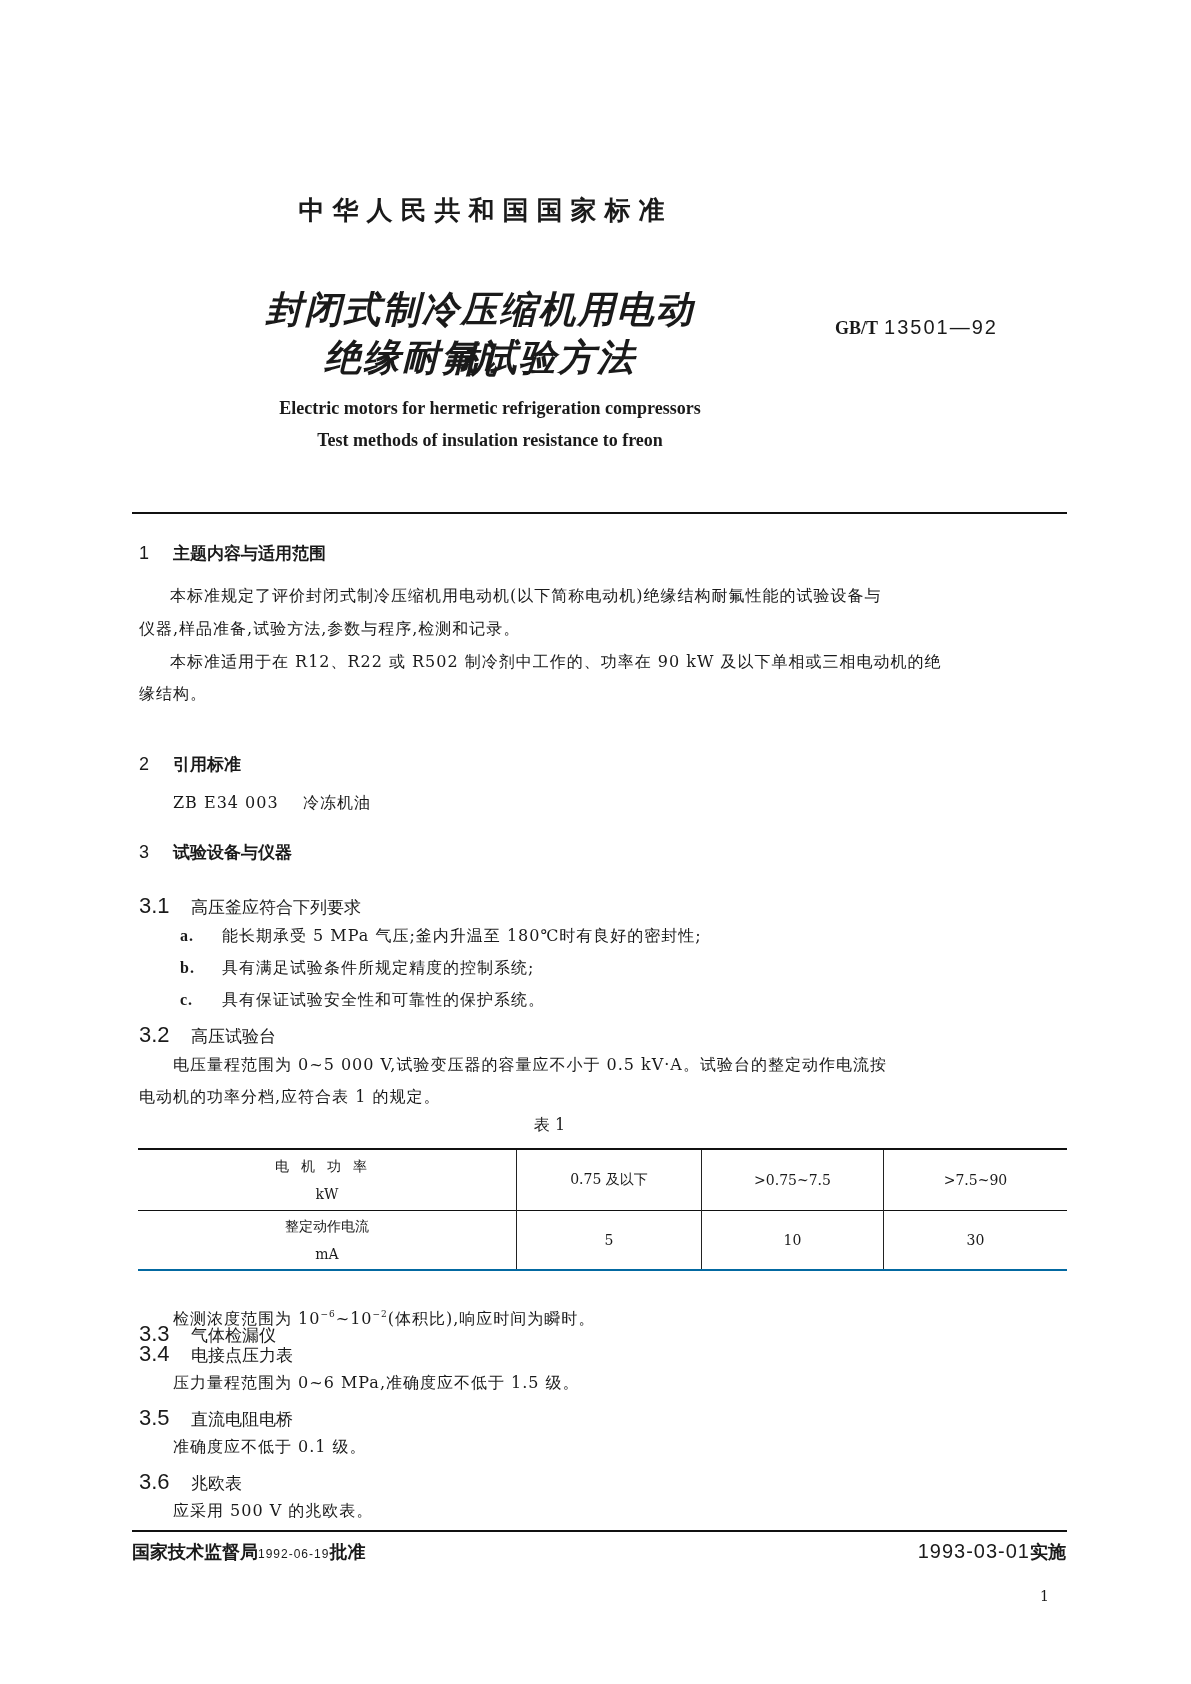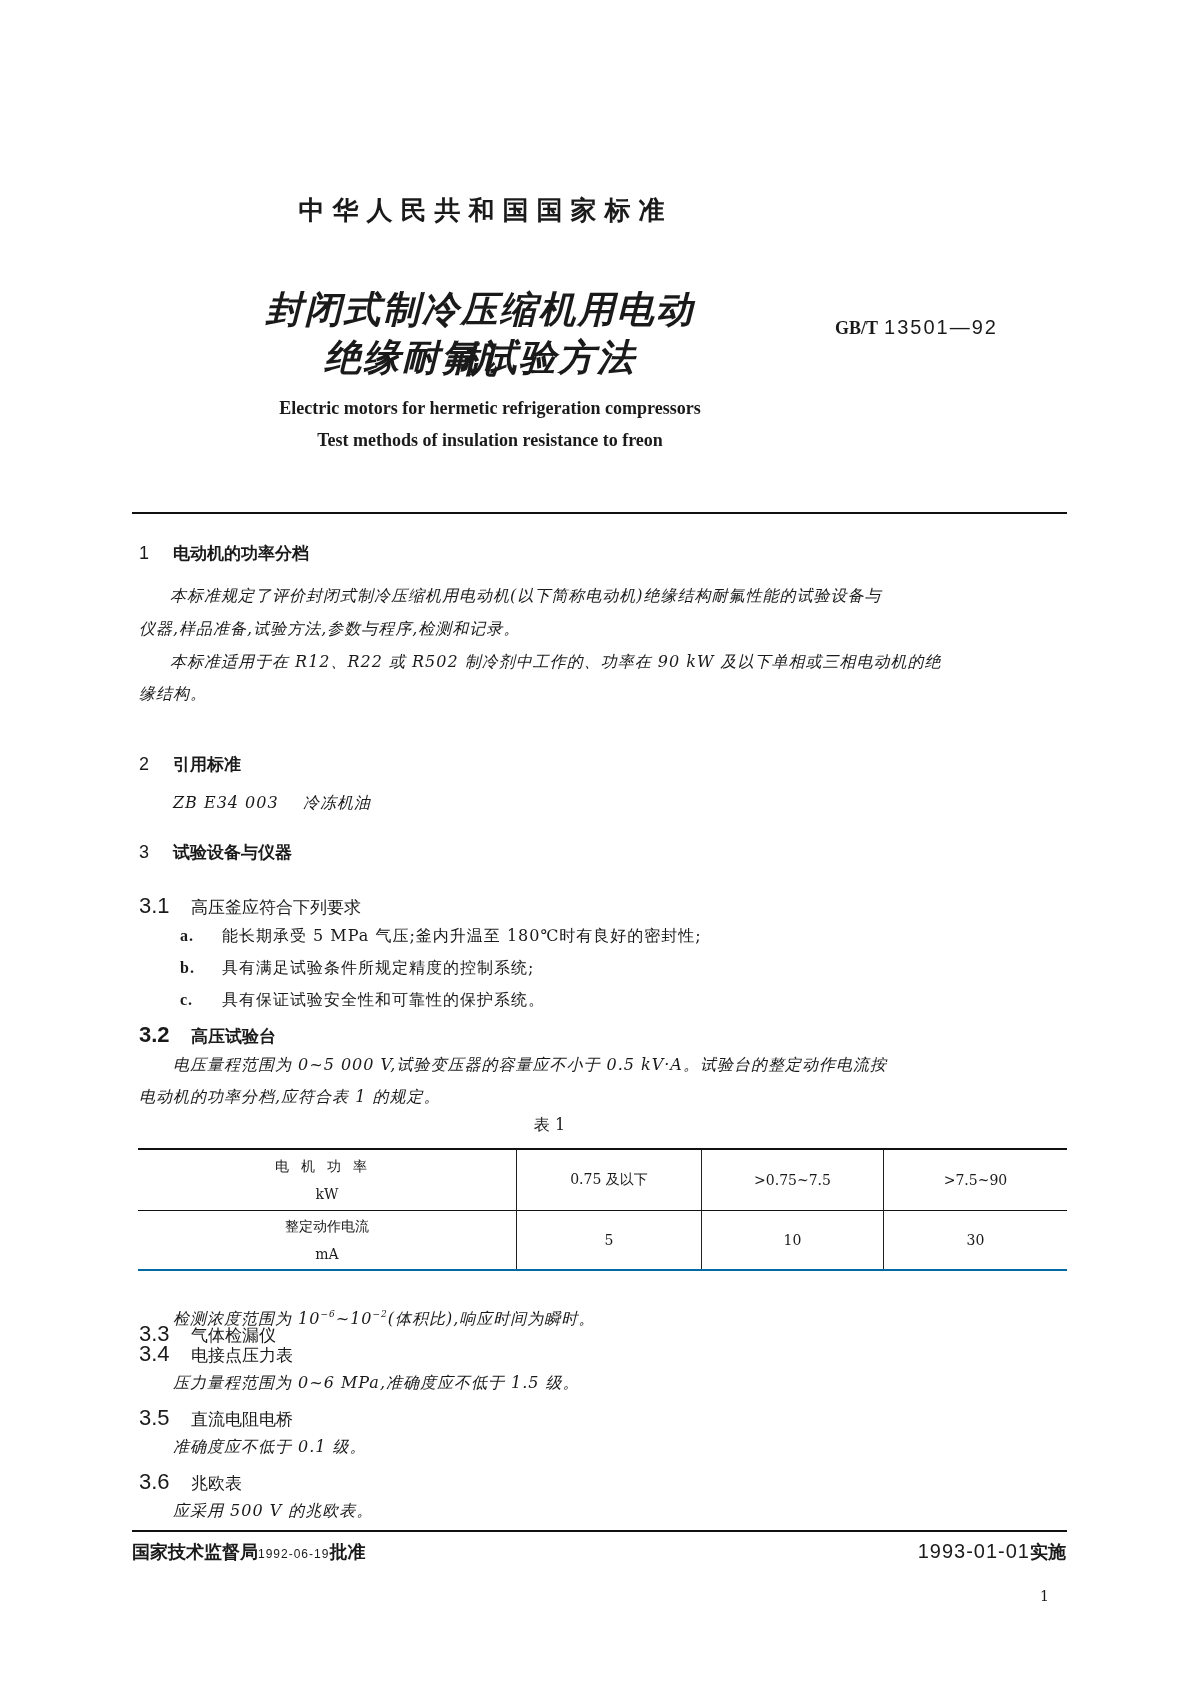--- a/index.html
+++ b/index.html
@@ -35,21 +35,21 @@
     .title-en.l2 { top: 430px; }
     .rule { background: #111; height: 2px; }
     .rule.top { left: 132px; width: 935px; top: 512px; }
     .rule.bottom { left: 132px; width: 935px; top: 1530px; }
     .h1 {
       left: 139px; font-family: "DejaVu Sans", "Liberation Sans", sans-serif;
       font-weight: bold; font-size: 17px; white-space: nowrap;
     }
     .h1 .n { display: inline-block; width: 34px; font-weight: normal; font-family: "Liberation Sans", sans-serif; font-size: 18px; }
     .p {
-      font-size: 16px; white-space: nowrap; letter-spacing: 1px; font-style: italic;
+      font-size: 16px; white-space: nowrap; letter-spacing: 1px;
     }
     .h2 {
       left: 139px; font-size: 17px; white-space: nowrap;
     }
     .h2 .n { display: inline-block; width: 52px; font-family: "Liberation Sans", sans-serif; font-size: 22px; }
     .item { left: 180px; font-size: 16px; white-space: nowrap; letter-spacing: 1px; }
     .item .mk { display: inline-block; width: 42px; font-weight: bold; font-family: "Liberation Serif", serif; }
     .caption { left: 0; width: 1191px; text-align: center; top: 1115px; font-size: 16px; margin-left: -46px; }
 
     table.t1 {
@@ -89,21 +89,21 @@
 <div class="abs title-zh l2">绝缘耐氟试验方法</div>
 <div class="abs std-code">
   <span class="prefix">GB/T</span><span class="num">13501—92</span>
 </div>
 <div class="abs title-en l1">Electric motors for hermetic refrigeration compressors</div>
 <div class="abs title-en l2">Test methods of insulation resistance to freon</div>
 
 <div class="abs rule top"></div>
 
 <div class="abs h1" style="top:512px; margin-top:30px;">
-  <span class="n">1</span><span>电动机的功率分档</span>
+  <span class="n">1</span><span>主题内容与适用范围</span>
 </div>
 <div class="abs p" style="left:170px; top:586px;">本标准规定了评价封闭式制冷压缩机用电动机(以下简称电动机)绝缘结构耐氟性能的试验设备与</div>
 <div class="abs p" style="left:139px; top:619px;">仪器,样品准备,试验方法,参数与程序,检测和记录。</div>
 <div class="abs p" style="left:170px; top:652px;">本标准适用于在 R12、R22 或 R502 制冷剂中工作的、功率在 90 kW 及以下单相或三相电动机的绝</div>
 <div class="abs p" style="left:139px; top:684px;">缘结构。</div>
 
 <div class="abs h1" style="top:753px;">
   <span class="n">2</span><span>引用标准</span>
 </div>
 <div class="abs p" style="left:173px; top:793px;">
@@ -120,21 +120,21 @@
 <div class="abs item" style="top:926px;">
   <span class="mk">a.</span><span>能长期承受 5 MPa 气压;釜内升温至 180℃时有良好的密封性;</span>
 </div>
 <div class="abs item" style="top:958px;">
   <span class="mk">b.</span><span>具有满足试验条件所规定精度的控制系统;</span>
 </div>
 <div class="abs item" style="top:990px;">
   <span class="mk">c.</span><span>具有保证试验安全性和可靠性的保护系统。</span>
 </div>
 
-<div class="abs h2" style="top:1022px;font-weight:bold;">
+<div class="abs h2" style="top:1022px;">
   <span class="n">3.2</span><span>高压试验台</span>
 </div>
 <div class="abs p" style="left:173px; top:1055px;">电压量程范围为 0~5 000 V,试验变压器的容量应不小于 0.5 kV·A。试验台的整定动作电流按</div>
 <div class="abs p" style="left:139px; top:1087px;">电动机的功率分档,应符合表 1 的规定。</div>
 
 <div class="abs caption">表 1</div>
 <table class="t1">
   <tbody>
       <tr class="r1">
     <td>
@@ -178,15 +178,15 @@
   <span class="n">3.6</span><span>兆欧表</span>
 </div>
 <div class="abs p" style="left:173px; top:1501px;">应采用 500 V 的兆欧表。</div>
 
 <div class="abs rule bottom"></div>
 
 <div class="abs footer-left">
   <span>国家技术监督局</span><span class="d">1992-06-19</span><span>批准</span>
 </div>
 <div class="abs footer-right">
-  <span class="d">1993-01-01</span><span>实施</span>
+  <span class="d">1993-03-01</span><span>实施</span>
 </div>
 <div class="abs pageno">1</div>
 
 </body></html>

